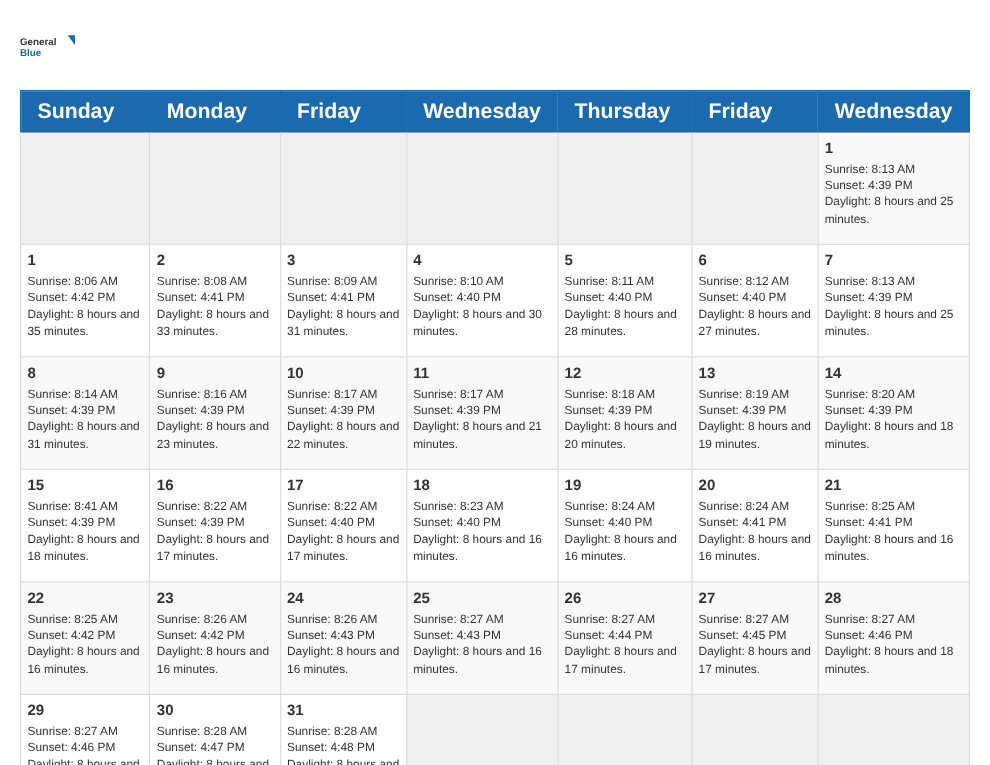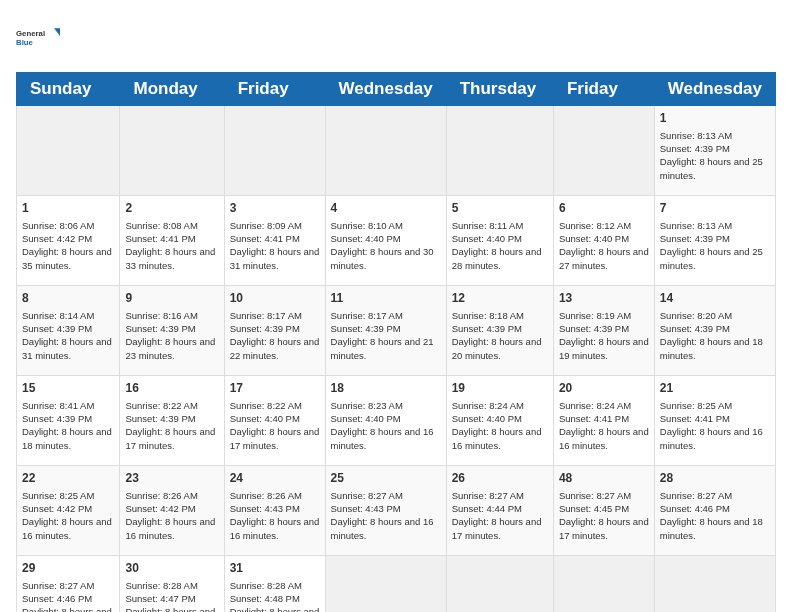--- a/index.html
+++ b/index.html
@@ -280,21 +280,21 @@
         <span>Sunset: 4:43 PM</span><br>
         <span>Daylight: 8 hours and 16 minutes.</span>
       </td>
         <td>
         <span class="day-number">26</span>
         <span>Sunrise: 8:27 AM</span><br>
         <span>Sunset: 4:44 PM</span><br>
         <span>Daylight: 8 hours and 17 minutes.</span>
       </td>
         <td>
-        <span class="day-number">48</span>
+        <span class="day-number">27</span>
         <span>Sunrise: 8:27 AM</span><br>
         <span>Sunset: 4:45 PM</span><br>
         <span>Daylight: 8 hours and 17 minutes.</span>
       </td>
         <td>
         <span class="day-number">28</span>
         <span>Sunrise: 8:27 AM</span><br>
         <span>Sunset: 4:46 PM</span><br>
         <span>Daylight: 8 hours and 18 minutes.</span>
       </td>

